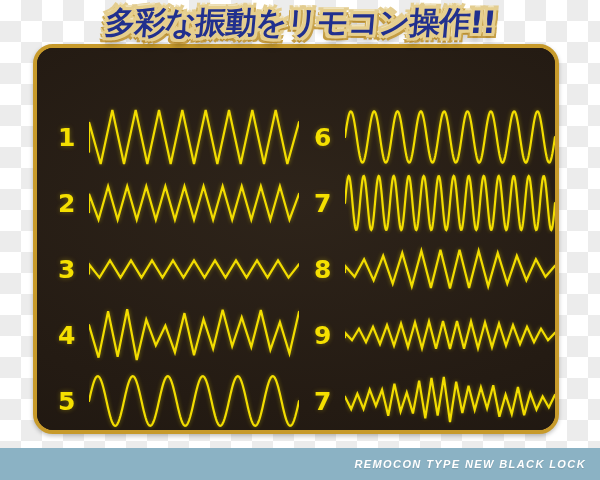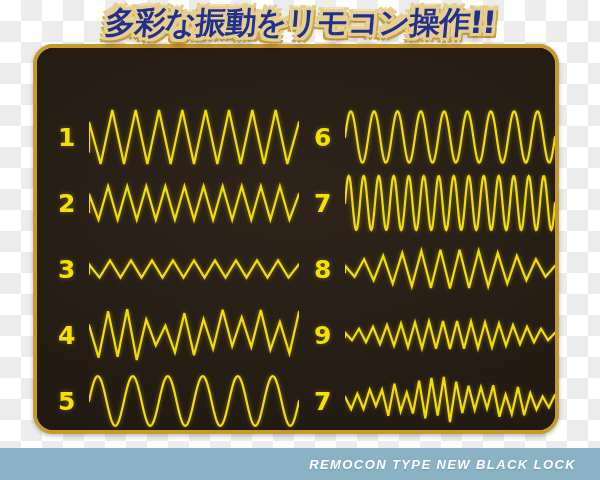--- a/index.html
+++ b/index.html
@@ -124,25 +124,25 @@
     width: 600px;
     height: 32px;
     background: #8bb2c4;
     display: flex;
     align-items: center;
     justify-content: flex-end;
   }
   .footer-text {
     color: #ffffff;
     font-family: "Liberation Sans", sans-serif;
-    font-size: 13px;
+    font-size: 11px;
     font-weight: bold;
     font-style: italic;
     letter-spacing: 1.4px;
-    padding-right: 24px;
+    padding-right: 14px;
     text-shadow: 0 1px 1px rgba(0,0,0,0.12);
   }
 </style>
 </head>
 <body>
 
 <div id="root">
 
   <div class="bg-checker"></div>
 

